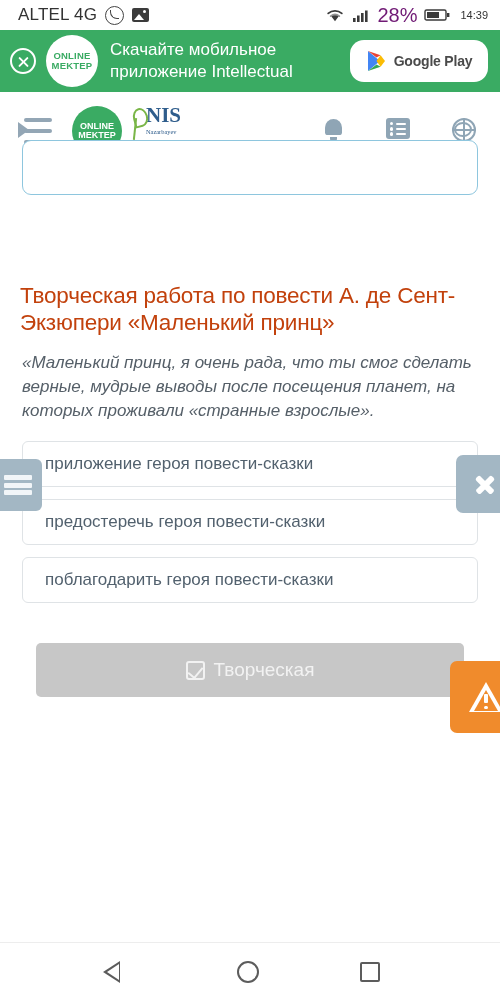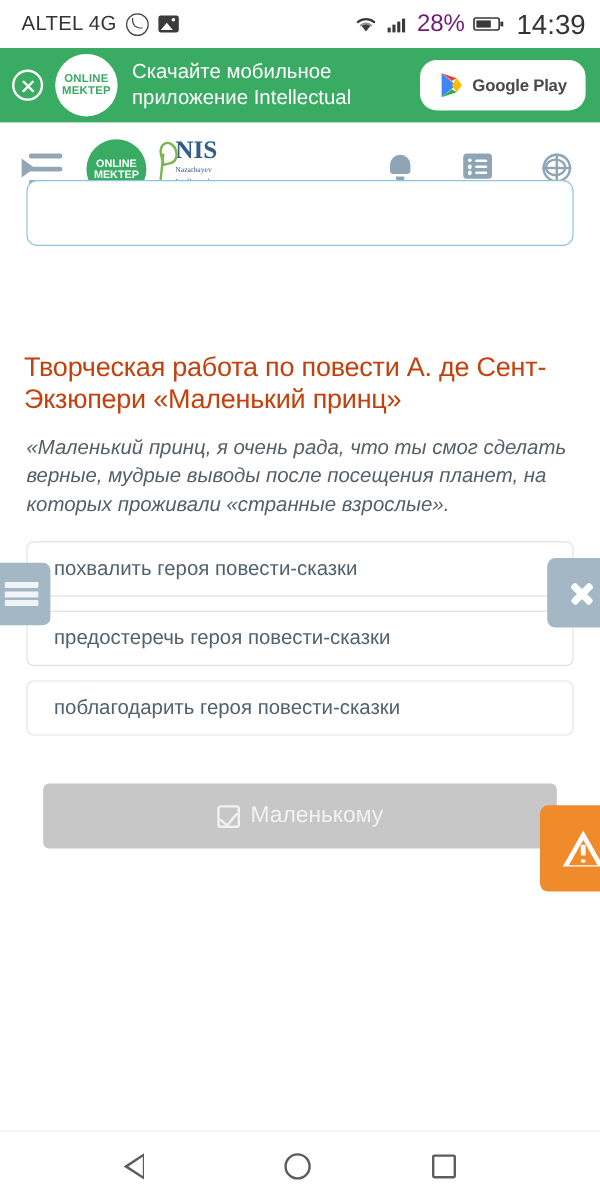--- a/index.html
+++ b/index.html
@@ -6,31 +6,31 @@
   html, body {
     width: 500px; height: 1000px;
     font-family: "Liberation Sans", "DejaVu Sans", sans-serif;
     background: #ffffff;
     overflow: hidden;
   }
   .screen { position: relative; width: 500px; height: 1000px; background:#fff; }
 
   
   .statusbar {
-    height: 40px; width: 100%;
+    height: 30px; width: 100%;
     display: flex; align-items: center;
     padding: 0 12px 0 18px;
     background: #ffffff;
     color: #2d2d2d;
   }
   .sb-left { display:flex; align-items:center; gap:8px; }
   .sb-carrier { font-size: 17px; letter-spacing: .2px; color:#333; }
   .sb-right { margin-left:auto; display:flex; align-items:center; gap:7px; }
   .sb-battpct { font-size: 20px; color:#701a75; }
-  .sb-time { font-size: 23px; color:#333; margin-left:3px; }
+  .sb-time { font-size: 11px; color:#333; margin-left:3px; }
   .ico-wa { width:19px; height:19px; border:1.6px solid #444; border-radius:50%;
             position:relative; display:inline-block; }
   .ico-wa:after{ content:""; position:absolute; left:3.5px; top:3.5px; width:8px;height:8px;
             border-left:1.6px solid #444; border-bottom:1.6px solid #444;
             border-radius:0 0 0 7px; }
   .ico-pic { width:17px;height:14px;background:#3b3b3b;border-radius:2px; position:relative;}
   .ico-pic:after{content:"";position:absolute;left:2px;bottom:2px;width:0;height:0;
             border-left:5px solid transparent;border-right:5px solid transparent;
             border-bottom:6px solid #fff;}
   .ico-pic:before{content:"";position:absolute;right:3px;top:2px;width:3px;height:3px;
@@ -320,29 +320,29 @@
       <div class="close-tab">
           <span></span>
         </div>
     </div>
 
     <div class="content-inner">
       <div class="lesson-title">Творческая работа по повести А. де Сент-Экзюпери «Маленький принц»</div>
       <div class="quote">«Маленький принц, я очень рада, что ты смог сделать верные, мудрые выводы после посещения планет, на которых проживали «странные взрослые».</div>
 
       <div class="options">
-        <div class="option">похвалить героя повести-сказки</div>
+        <div class="option">приложение героя повести-сказки</div>
         <div class="option">предостеречь героя повести-сказки</div>
         <div class="option">поблагодарить героя повести-сказки</div>
       </div>
 
       <div class="check-row">
         <div class="check-btn">
           <span class="chk-ico"></span>
-          <span>Маленькому</span>
+          <span>Творческая</span>
         </div>
         <div class="warn-btn">
           <div class="warn-tri">
             <div class="warn-bang"></div>
               <div class="warn-dot"></div>
           </div>
         </div>
       </div>
     </div>
   </div>

